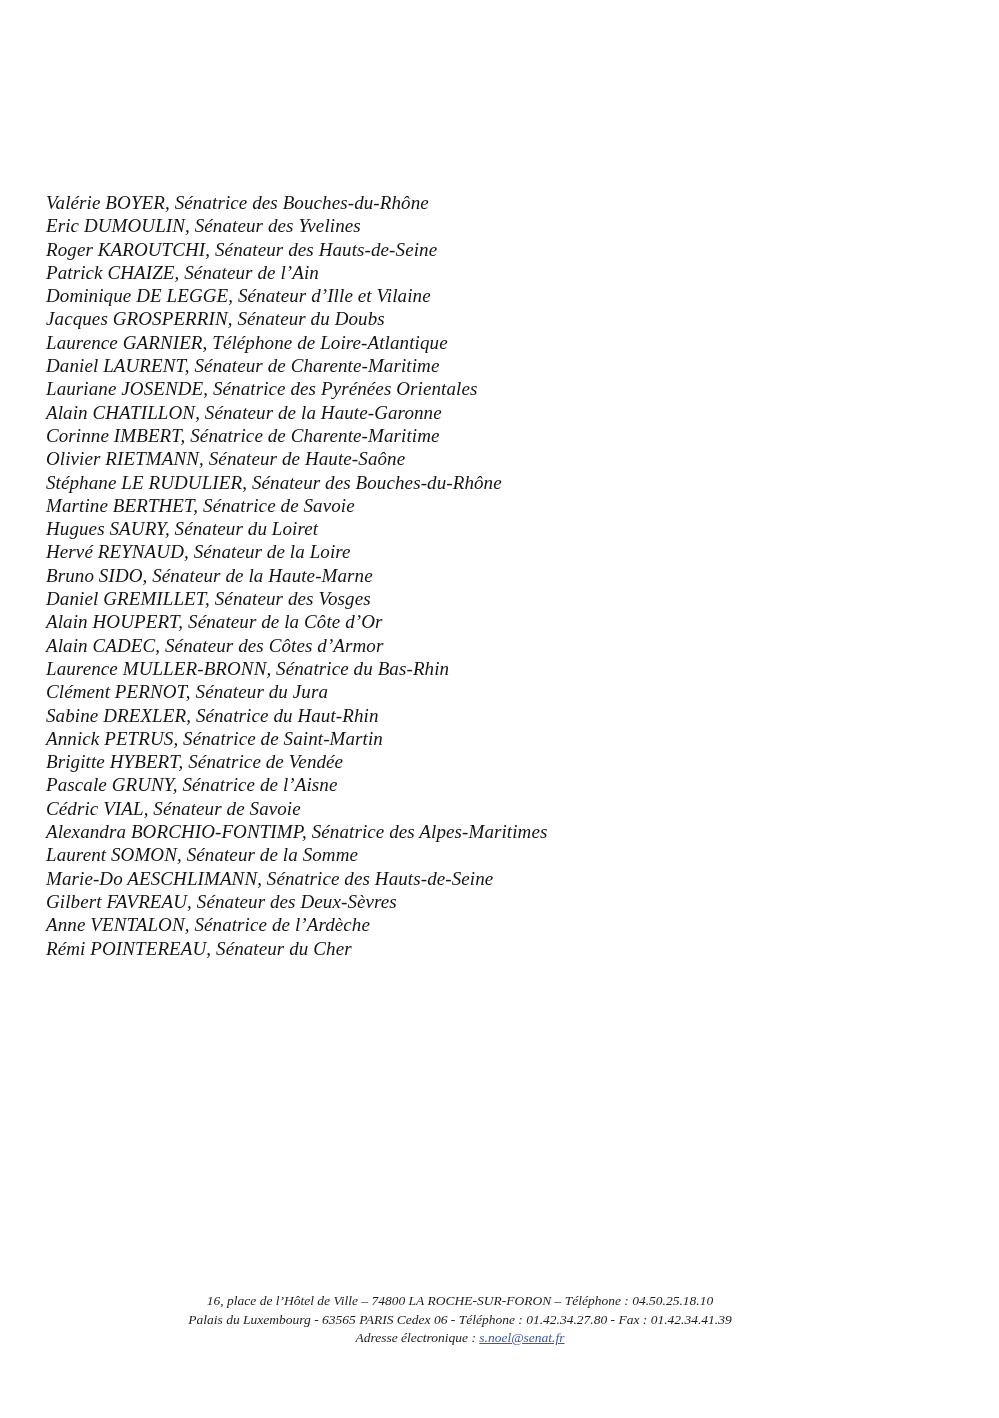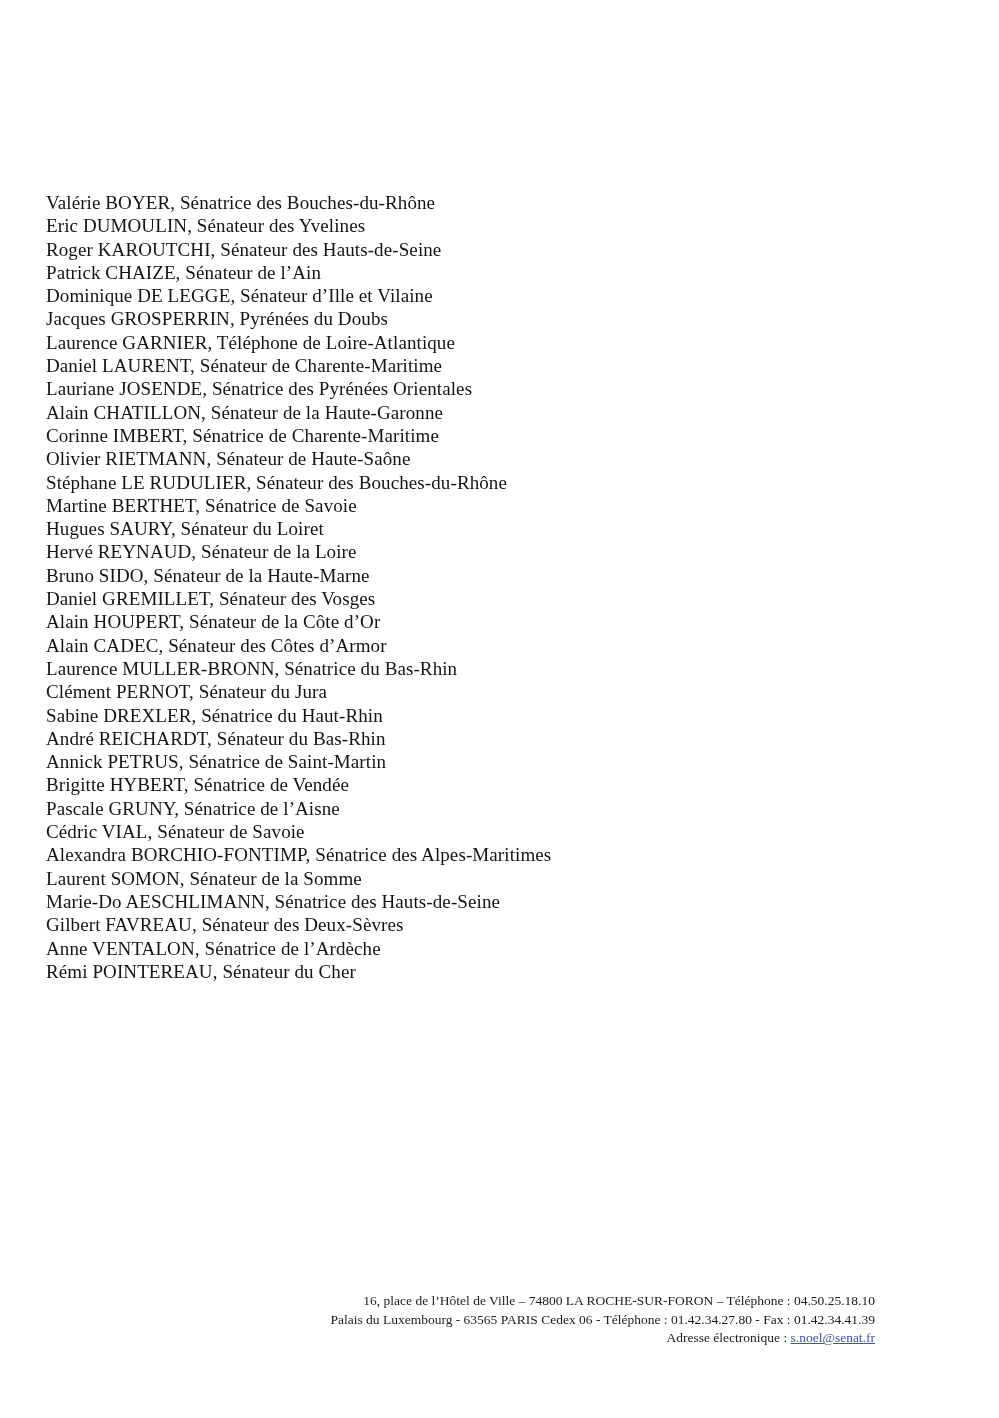--- a/index.html
+++ b/index.html
@@ -9,20 +9,21 @@
     background: #ffffff;
     font-family: "Liberation Serif", "DejaVu Serif", serif;
     color: #141414;
     overflow: hidden;
   }
   .page {
     position: relative;
     width: 875px;
     height: 1418px;
     background: #ffffff;
+    font-style: italic;
   }
   .senator-list {
     position: absolute;
     left: 46px;
     top: 191px;
     right: 30px;
     font-size: 19px;
     line-height: 23.3px;
     letter-spacing: 0.1px;
   }
@@ -32,57 +33,56 @@
   .footer {
     position: absolute;
     left: 45px;
     right: 0;
     top: 1292px;
     text-align: center;
     font-size: 13.5px;
     line-height: 18.5px;
     color: #1c1c1c;
   }
-  .footer-line { white-space: nowrap; text-align: right; }
+  .footer-line { white-space: nowrap; }
   .email-link {
     color: #3b55a8;
     text-decoration: underline;
     cursor: pointer;
   }
 </style>
 </head>
 <body>
 
 <div class="page">
 
   <div class="senator-list">
       <div class="senator-line">Valérie BOYER, Sénatrice des Bouches-du-Rhône</div>
       <div class="senator-line">Eric DUMOULIN, Sénateur des Yvelines</div>
       <div class="senator-line">Roger KAROUTCHI, Sénateur des Hauts-de-Seine</div>
       <div class="senator-line">Patrick CHAIZE, Sénateur de l’Ain</div>
       <div class="senator-line">Dominique DE LEGGE, Sénateur d’Ille et Vilaine</div>
-      <div class="senator-line">Jacques GROSPERRIN, Pyrénées du Doubs</div>
+      <div class="senator-line">Jacques GROSPERRIN, Sénateur du Doubs</div>
       <div class="senator-line">Laurence GARNIER, Téléphone de Loire-Atlantique</div>
       <div class="senator-line">Daniel LAURENT, Sénateur de Charente-Maritime</div>
       <div class="senator-line">Lauriane JOSENDE, Sénatrice des Pyrénées Orientales</div>
       <div class="senator-line">Alain CHATILLON, Sénateur de la Haute-Garonne</div>
       <div class="senator-line">Corinne IMBERT, Sénatrice de Charente-Maritime</div>
       <div class="senator-line">Olivier RIETMANN, Sénateur de Haute-Saône</div>
       <div class="senator-line">Stéphane LE RUDULIER, Sénateur des Bouches-du-Rhône</div>
       <div class="senator-line">Martine BERTHET, Sénatrice de Savoie</div>
       <div class="senator-line">Hugues SAURY, Sénateur du Loiret</div>
       <div class="senator-line">Hervé REYNAUD, Sénateur de la Loire</div>
       <div class="senator-line">Bruno SIDO, Sénateur de la Haute-Marne</div>
       <div class="senator-line">Daniel GREMILLET, Sénateur des Vosges</div>
       <div class="senator-line">Alain HOUPERT, Sénateur de la Côte d’Or</div>
       <div class="senator-line">Alain CADEC, Sénateur des Côtes d’Armor</div>
       <div class="senator-line">Laurence MULLER-BRONN, Sénatrice du Bas-Rhin</div>
       <div class="senator-line">Clément PERNOT, Sénateur du Jura</div>
       <div class="senator-line">Sabine DREXLER, Sénatrice du Haut-Rhin</div>
-      <div class="senator-line">André REICHARDT, Sénateur du Bas-Rhin</div>
       <div class="senator-line">Annick PETRUS, Sénatrice de Saint-Martin</div>
       <div class="senator-line">Brigitte HYBERT, Sénatrice de Vendée</div>
       <div class="senator-line">Pascale GRUNY, Sénatrice de l’Aisne</div>
       <div class="senator-line">Cédric VIAL, Sénateur de Savoie</div>
       <div class="senator-line">Alexandra BORCHIO-FONTIMP, Sénatrice des Alpes-Maritimes</div>
       <div class="senator-line">Laurent SOMON, Sénateur de la Somme</div>
       <div class="senator-line">Marie-Do AESCHLIMANN, Sénatrice des Hauts-de-Seine</div>
       <div class="senator-line">Gilbert FAVREAU, Sénateur des Deux-Sèvres</div>
       <div class="senator-line">Anne VENTALON, Sénatrice de l’Ardèche</div>
       <div class="senator-line">Rémi POINTEREAU, Sénateur du Cher</div>

